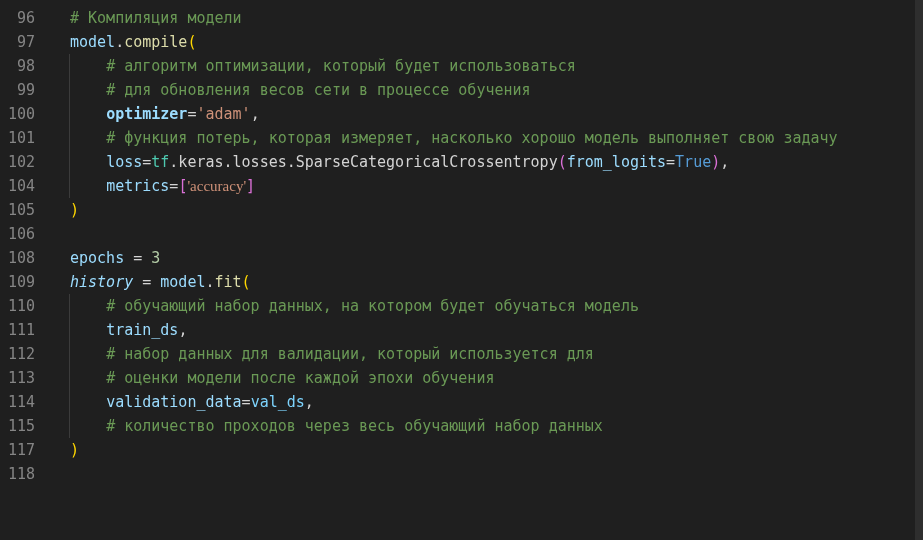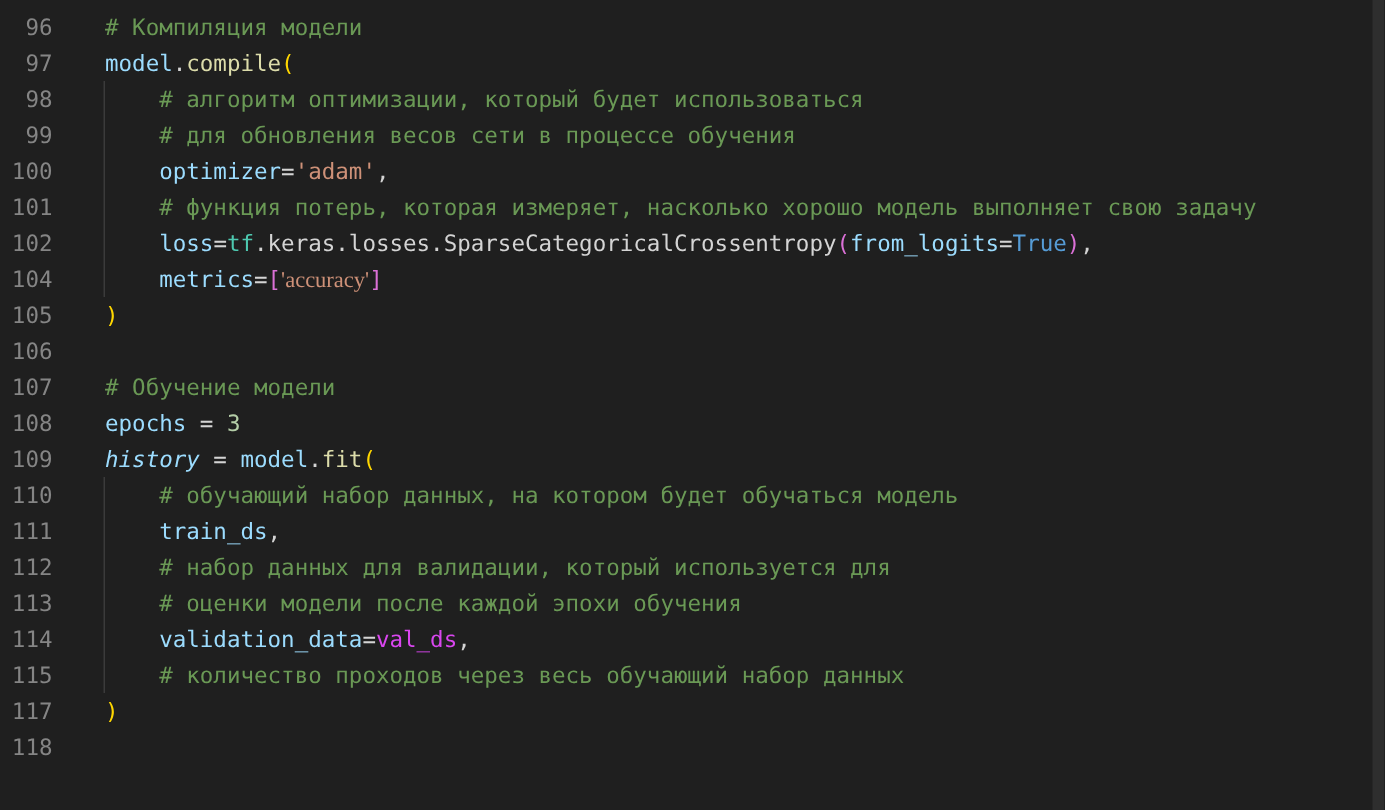--- a/index.html
+++ b/index.html
@@ -60,32 +60,31 @@
 </style>
 </head>
 <body>
 
 <div id="editor">
   <div id="lines">
       <div class="line"><span class="num">96</span><span class="code"><span style="color: rgb(106, 153, 85);"># Компиляция модели</span></span></div>
       <div class="line"><span class="num">97</span><span class="code"><span style="color: rgb(156, 220, 254);">model</span><span style="color: rgb(212, 212, 212);">.</span><span style="color: rgb(220, 220, 170);">compile</span><span style="color: rgb(255, 215, 0);">(</span></span></div>
       <div class="line"><span class="num">98</span><span class="guide"></span><span class="code">    <span style="color: rgb(106, 153, 85);"># алгоритм оптимизации, который будет использоваться</span></span></div>
       <div class="line"><span class="num">99</span><span class="guide"></span><span class="code">    <span style="color: rgb(106, 153, 85);"># для обновления весов сети в процессе обучения</span></span></div>
-      <div class="line"><span class="num">100</span><span class="guide"></span><span class="code">    <span style="color: rgb(156, 220, 254);">optimizer</span><span style="color: rgb(212, 212, 212);">=</span><span style="color: rgb(206, 145, 120);">'adam'</span><span style="color: rgb(212, 212, 212);">,</span></span></div>
+      <div class="line"><span class="num">100</span><span class="guide"></span><span class="code">    <span style="color: rgb(156, 220, 254); font-weight: bold;">optimizer</span><span style="color: rgb(212, 212, 212);">=</span><span style="color: rgb(206, 145, 120);">'adam'</span><span style="color: rgb(212, 212, 212);">,</span></span></div>
       <div class="line"><span class="num">101</span><span class="guide"></span><span class="code">    <span style="color: rgb(106, 153, 85);"># функция потерь, которая измеряет, насколько хорошо модель выполняет свою задачу</span></span></div>
       <div class="line"><span class="num">102</span><span class="guide"></span><span class="code">    <span style="color: rgb(156, 220, 254);">loss</span><span style="color: rgb(212, 212, 212);">=</span><span style="color: rgb(78, 201, 176);">tf</span><span style="color: rgb(212, 212, 212);">.keras.losses.SparseCategoricalCrossentropy</span><span style="color: rgb(218, 112, 214);">(</span><span style="color: rgb(156, 220, 254);">from_logits</span><span style="color: rgb(212, 212, 212);">=</span><span style="color: rgb(86, 156, 214);">True</span><span style="color: rgb(218, 112, 214);">)</span><span style="color: rgb(212, 212, 212);">,</span></span></div>
       <div class="line"><span class="num">104</span><span class="guide"></span><span class="code">    <span style="color: rgb(156, 220, 254);">metrics</span><span style="color: rgb(212, 212, 212);">=</span><span style="color: rgb(218, 112, 214);">[</span><span style="color: rgb(206, 145, 120); font-family: Liberation Serif, serif;">'accuracy'</span><span style="color: rgb(218, 112, 214);">]</span></span></div>
       <div class="line"><span class="num">105</span><span class="code"><span style="color: rgb(255, 215, 0);">)</span></span></div>
       <div class="line"><span class="num">106</span><span class="code"></span></div>
-      <div class="line"><span class="num">107</span><span class="code"><span style="color: rgb(106, 153, 85);"># Обучение модели</span></span></div>
       <div class="line"><span class="num">108</span><span class="code"><span style="color: rgb(156, 220, 254);">epochs</span><span style="color: rgb(212, 212, 212);"> = </span><span style="color: rgb(181, 206, 168);">3</span></span></div>
       <div class="line"><span class="num">109</span><span class="code"><span style="color: rgb(156, 220, 254); font-style: italic;">history</span><span style="color: rgb(212, 212, 212);"> = </span><span style="color: rgb(156, 220, 254);">model</span><span style="color: rgb(212, 212, 212);">.</span><span style="color: rgb(220, 220, 170);">fit</span><span style="color: rgb(255, 215, 0);">(</span></span></div>
       <div class="line"><span class="num">110</span><span class="guide"></span><span class="code">    <span style="color: rgb(106, 153, 85);"># обучающий набор данных, на котором будет обучаться модель</span></span></div>
       <div class="line"><span class="num">111</span><span class="guide"></span><span class="code">    <span style="color: rgb(156, 220, 254);">train_ds</span><span style="color: rgb(212, 212, 212);">,</span></span></div>
       <div class="line"><span class="num">112</span><span class="guide"></span><span class="code">    <span style="color: rgb(106, 153, 85);"># набор данных для валидации, который используется для</span></span></div>
       <div class="line"><span class="num">113</span><span class="guide"></span><span class="code">    <span style="color: rgb(106, 153, 85);"># оценки модели после каждой эпохи обучения</span></span></div>
-      <div class="line"><span class="num">114</span><span class="guide"></span><span class="code">    <span style="color: rgb(156, 220, 254); margin-top: 21px;">validation_data</span><span style="color: rgb(212, 212, 212);">=</span><span style="color: #d946ef;">val_ds</span><span style="color: rgb(212, 212, 212);">,</span></span></div>
+      <div class="line"><span class="num">114</span><span class="guide"></span><span class="code">    <span style="color: rgb(156, 220, 254); margin-top: 21px;">validation_data</span><span style="color: rgb(212, 212, 212);">=</span><span style="color: #7dd3fc;">val_ds</span><span style="color: rgb(212, 212, 212);">,</span></span></div>
       <div class="line"><span class="num">115</span><span class="guide"></span><span class="code">    <span style="color: rgb(106, 153, 85);"># количество проходов через весь обучающий набор данных</span></span></div>
       <div class="line"><span class="num">117</span><span class="code"><span style="color: rgb(255, 215, 0);">)</span></span></div>
       <div class="line"><span class="num">118</span><span class="code"></span></div>
     </div>
   <div id="scrollbar"></div>
 </div>
 
 </body></html>

